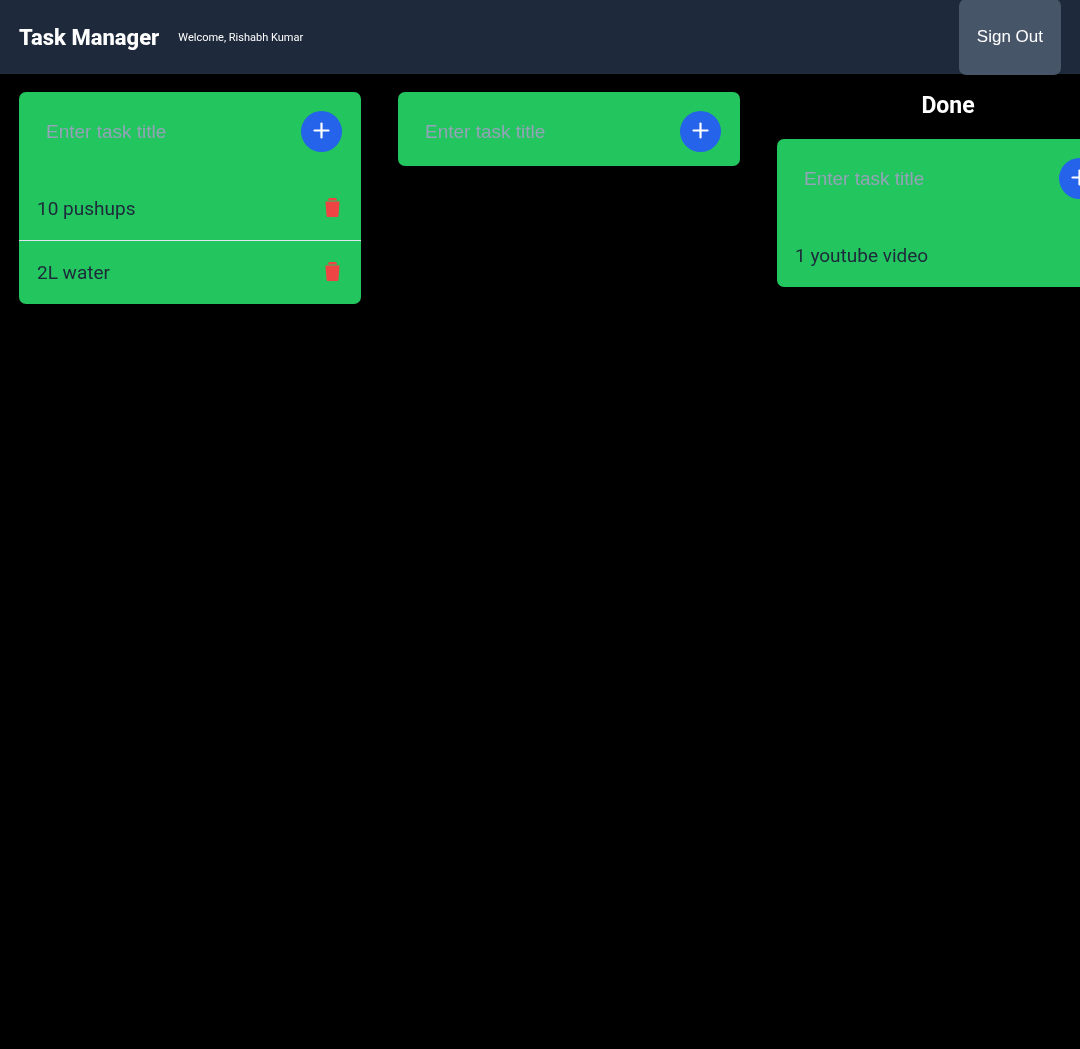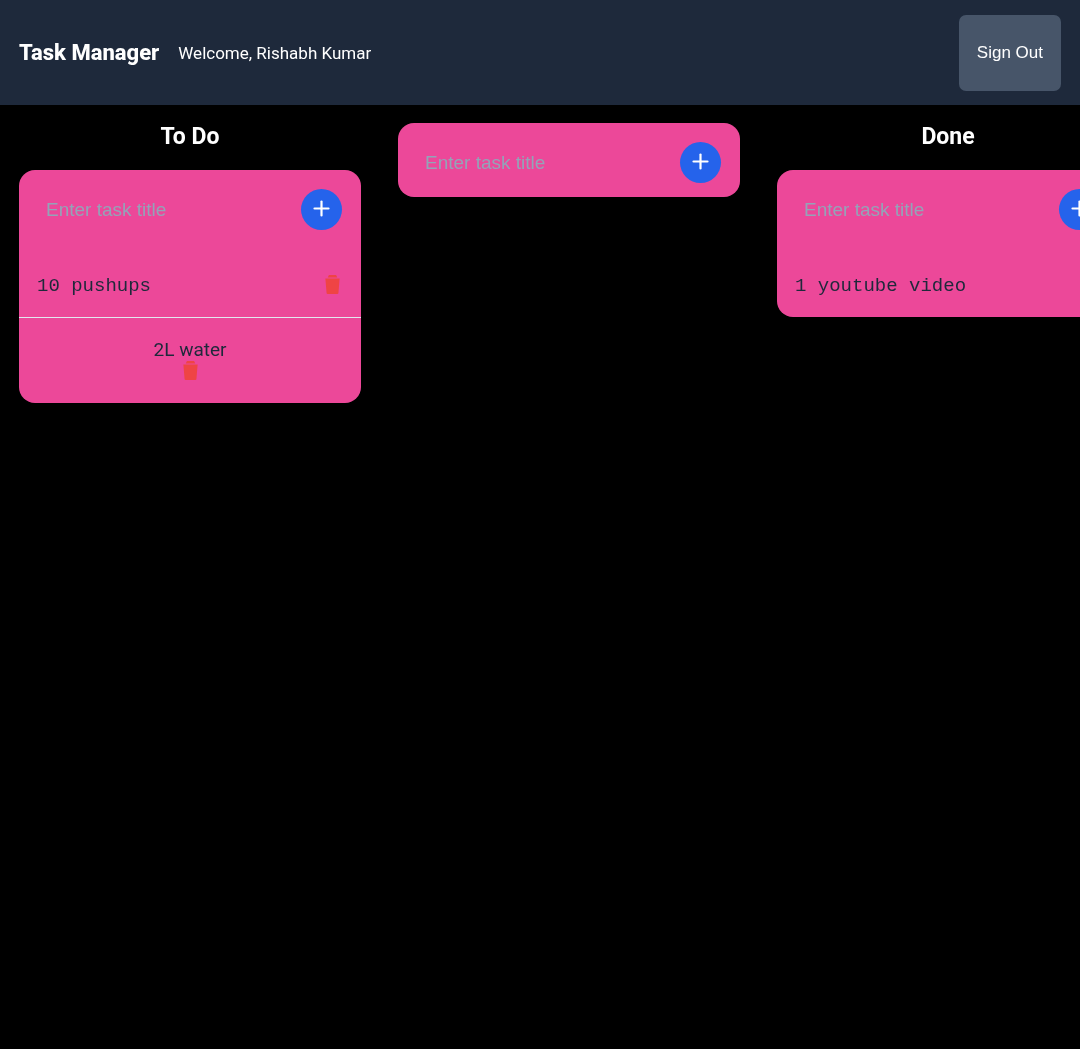--- a/index.html
+++ b/index.html
@@ -9,32 +9,32 @@
     height: 1049px;
     background: #000000;
     font-family: -apple-system, BlinkMacSystemFont, "Segoe UI", Roboto, Helvetica, Arial, sans-serif;
     color: #ffffff;
     overflow: hidden;
   }
 
   
   .header {
     background: #1e293b;
-    height: 105px;
+    height: 74px;
     display: flex;
     align-items: center;
     padding: 0 19px;
   }
   .app-title {
     font-size: 22px;
     font-weight: 800;
     color: #ffffff;
   }
   .welcome {
-    font-size: 17px;
+    font-size: 11px;
     font-weight: 400;
     color: #ffffff;
     margin-left: 19px;
   }
   .spacer { flex: 1; }
   .signout-btn {
     background: #475569;
     color: #ffffff;
     border: none;
     font-size: 17px;
@@ -56,22 +56,22 @@
   }
   .column-title {
     text-align: center;
     font-size: 23px;
     font-weight: 700;
     color: #ffffff;
     margin-bottom: 20px;
   }
 
   .card {
-    background: #ec4899;
-    border-radius: 16px;
+    background: #22c55e;
+    border-radius: 7px;
     color: #1e293b;
     box-shadow: 0 1px 2px rgba(0,0,0,0.25);
   }
   .add-row {
     display: flex;
     align-items: center;
     padding: 19px 19px 14px 27px;
     gap: 10px;
   }
   .task-input {
@@ -100,23 +100,22 @@
 
   .task-list { padding-top: 26px; }
   .task-item {
     display: flex;
     align-items: center;
     padding: 20px 18px 20px 18px;
     border-top: 1px solid transparent;
   }
   .task-item + .task-item {
     border-top: 1px solid #e2e8f0;
-    flex-direction: column;
-  }
-  .task-item:first-child { padding-top: 4px; font-family: Liberation Mono, monospace; }
+  }
+  .task-item:first-child { padding-top: 4px; }
   .task-title {
     flex: 1;
     font-size: 19px;
     color: #1e293b;
     cursor: grab;
   }
   .delete-btn {
     background: none;
     border: none;
     cursor: pointer;
@@ -131,21 +130,20 @@
 <header class="header">
   <div class="app-title">Task Manager</div>
   <div class="welcome">Welcome, Rishabh Kumar</div>
   <div class="spacer"></div>
   <button class="signout-btn">Sign Out</button>
 </header>
 
 <main class="board">
 
   <section class="column">
-    <h2 class="column-title">To Do</h2>
     <div class="card">
       <div class="add-row">
         <input class="task-input" type="text" placeholder="Enter task title" style="">
         <button class="add-btn">
           <span>
             <svg width="21" height="21" viewBox="0 0 24 24" fill="none" stroke-width="2.5" stroke-linecap="round">
                 <line x1="12" y1="4" x2="12" y2="20"></line>
                 <line x1="4" y1="12" x2="20" y2="12"></line>
               </svg>
           </span>

